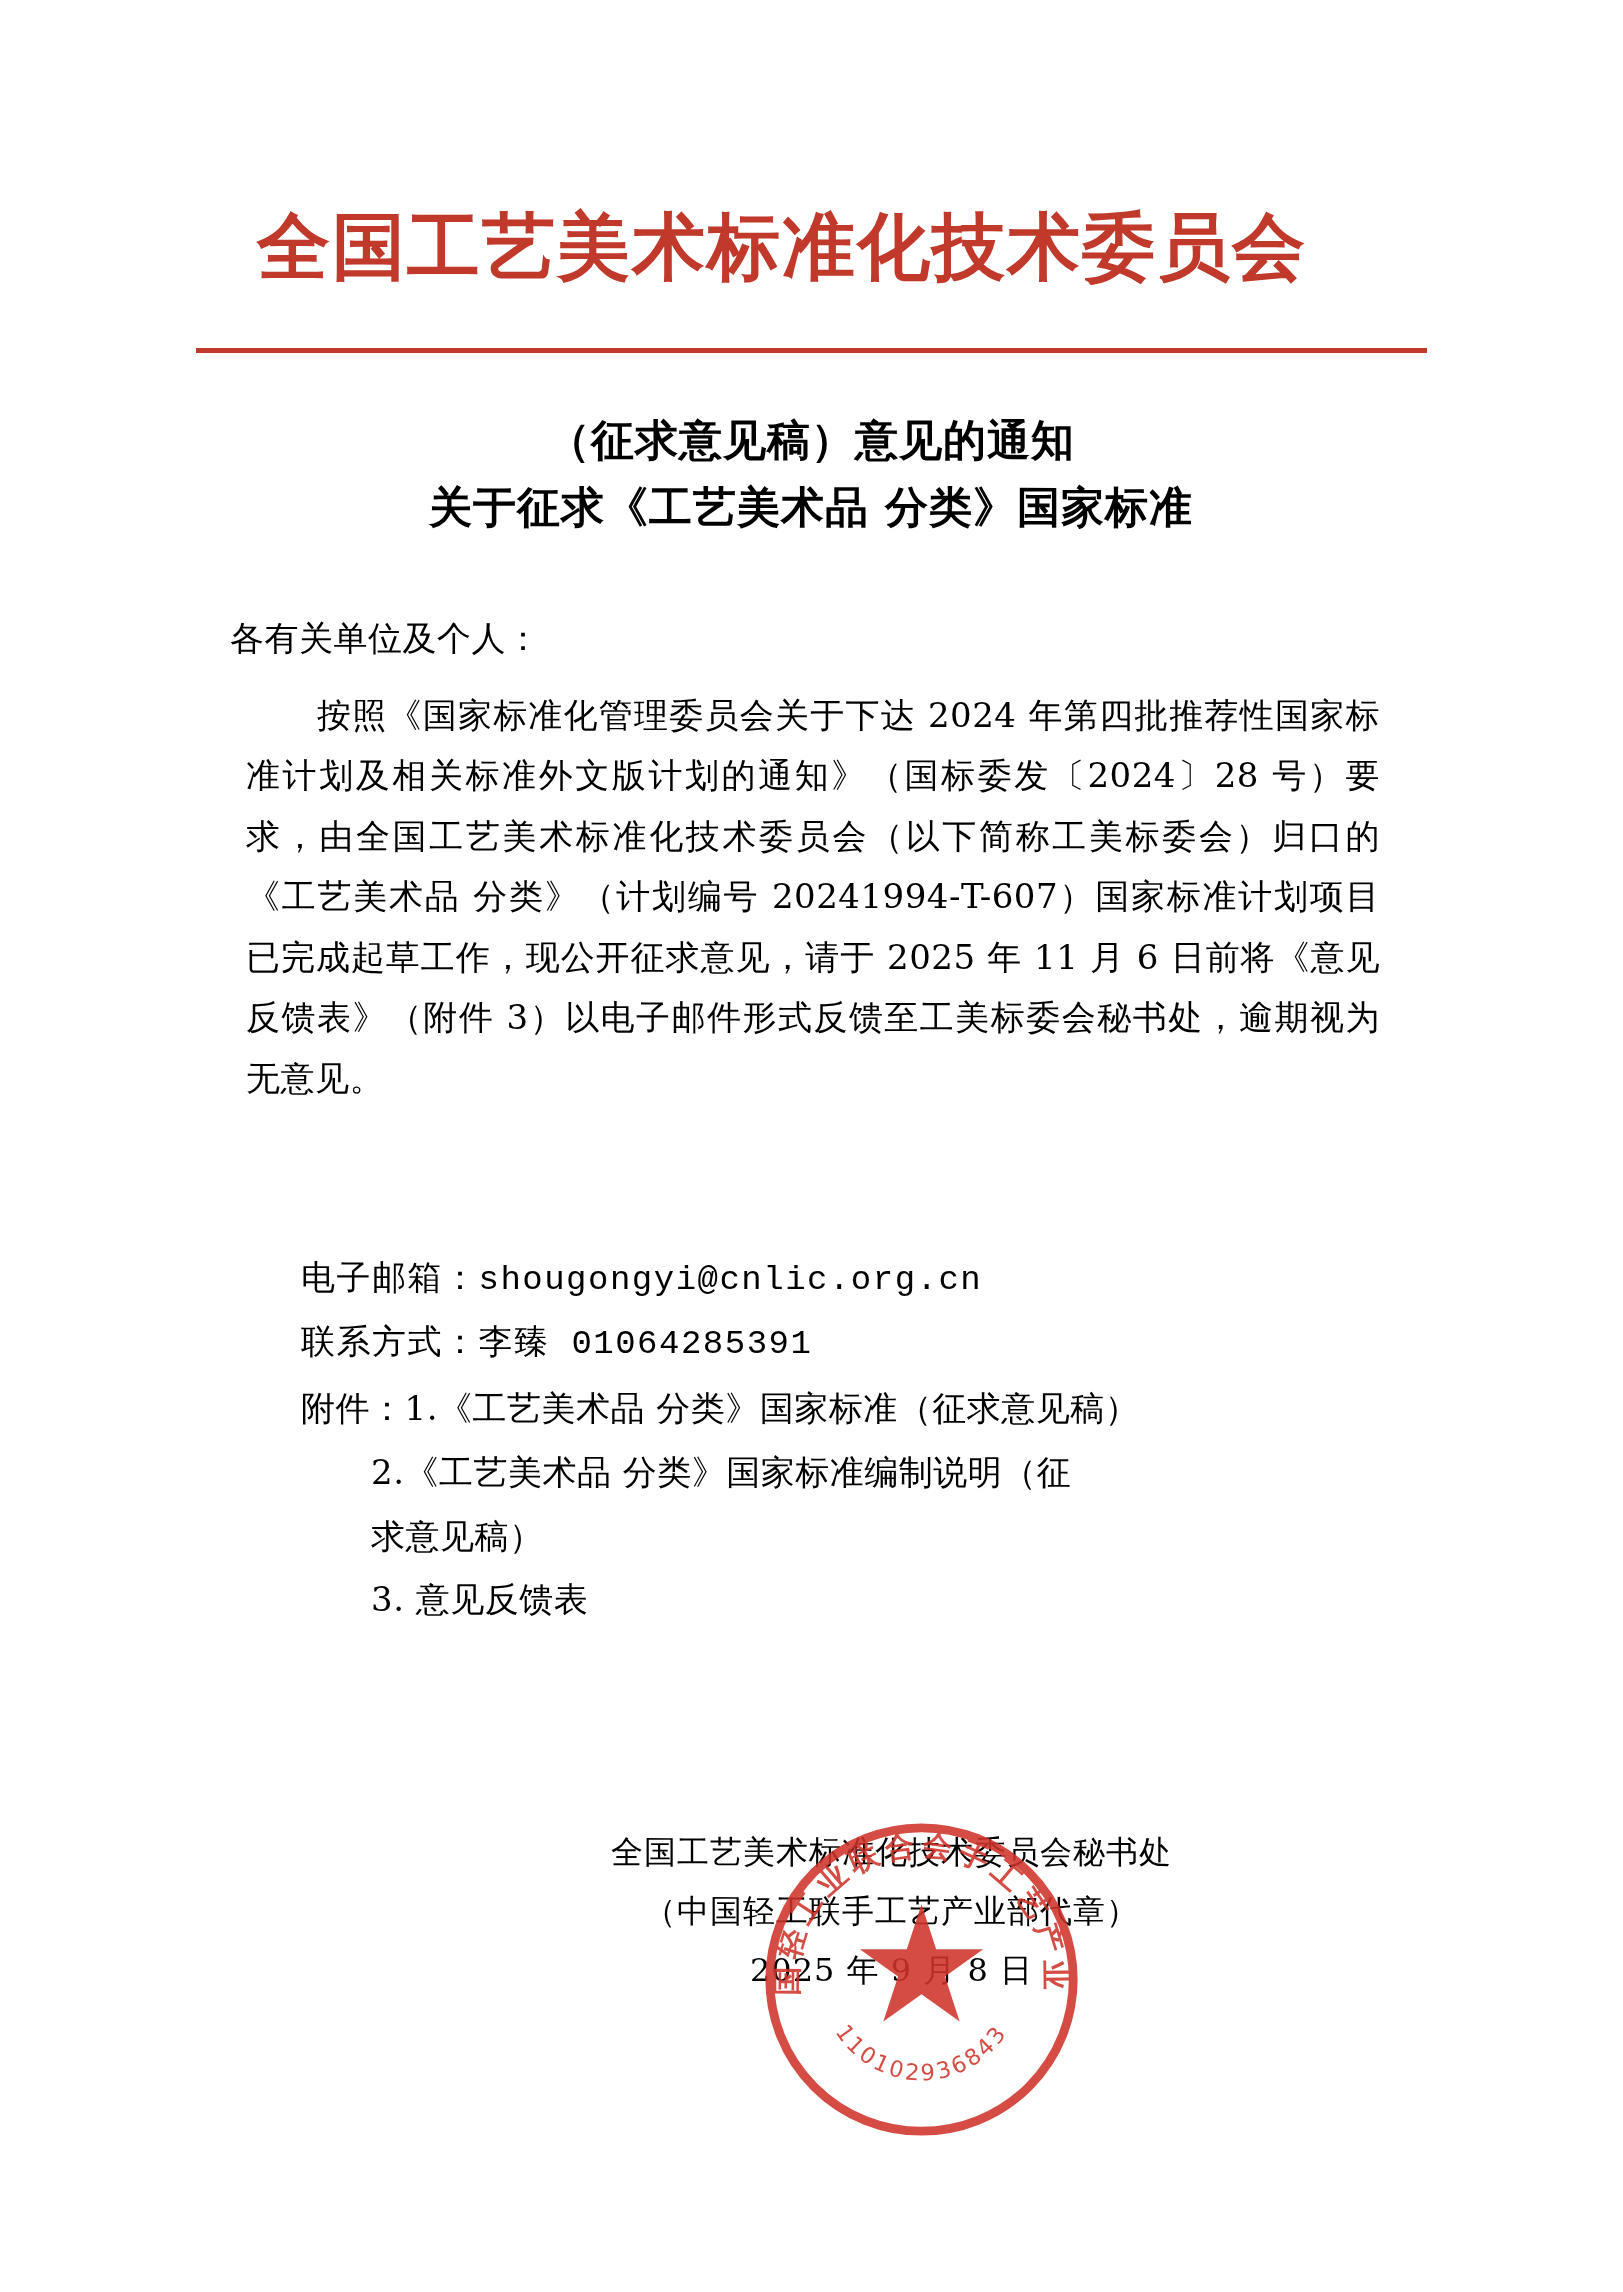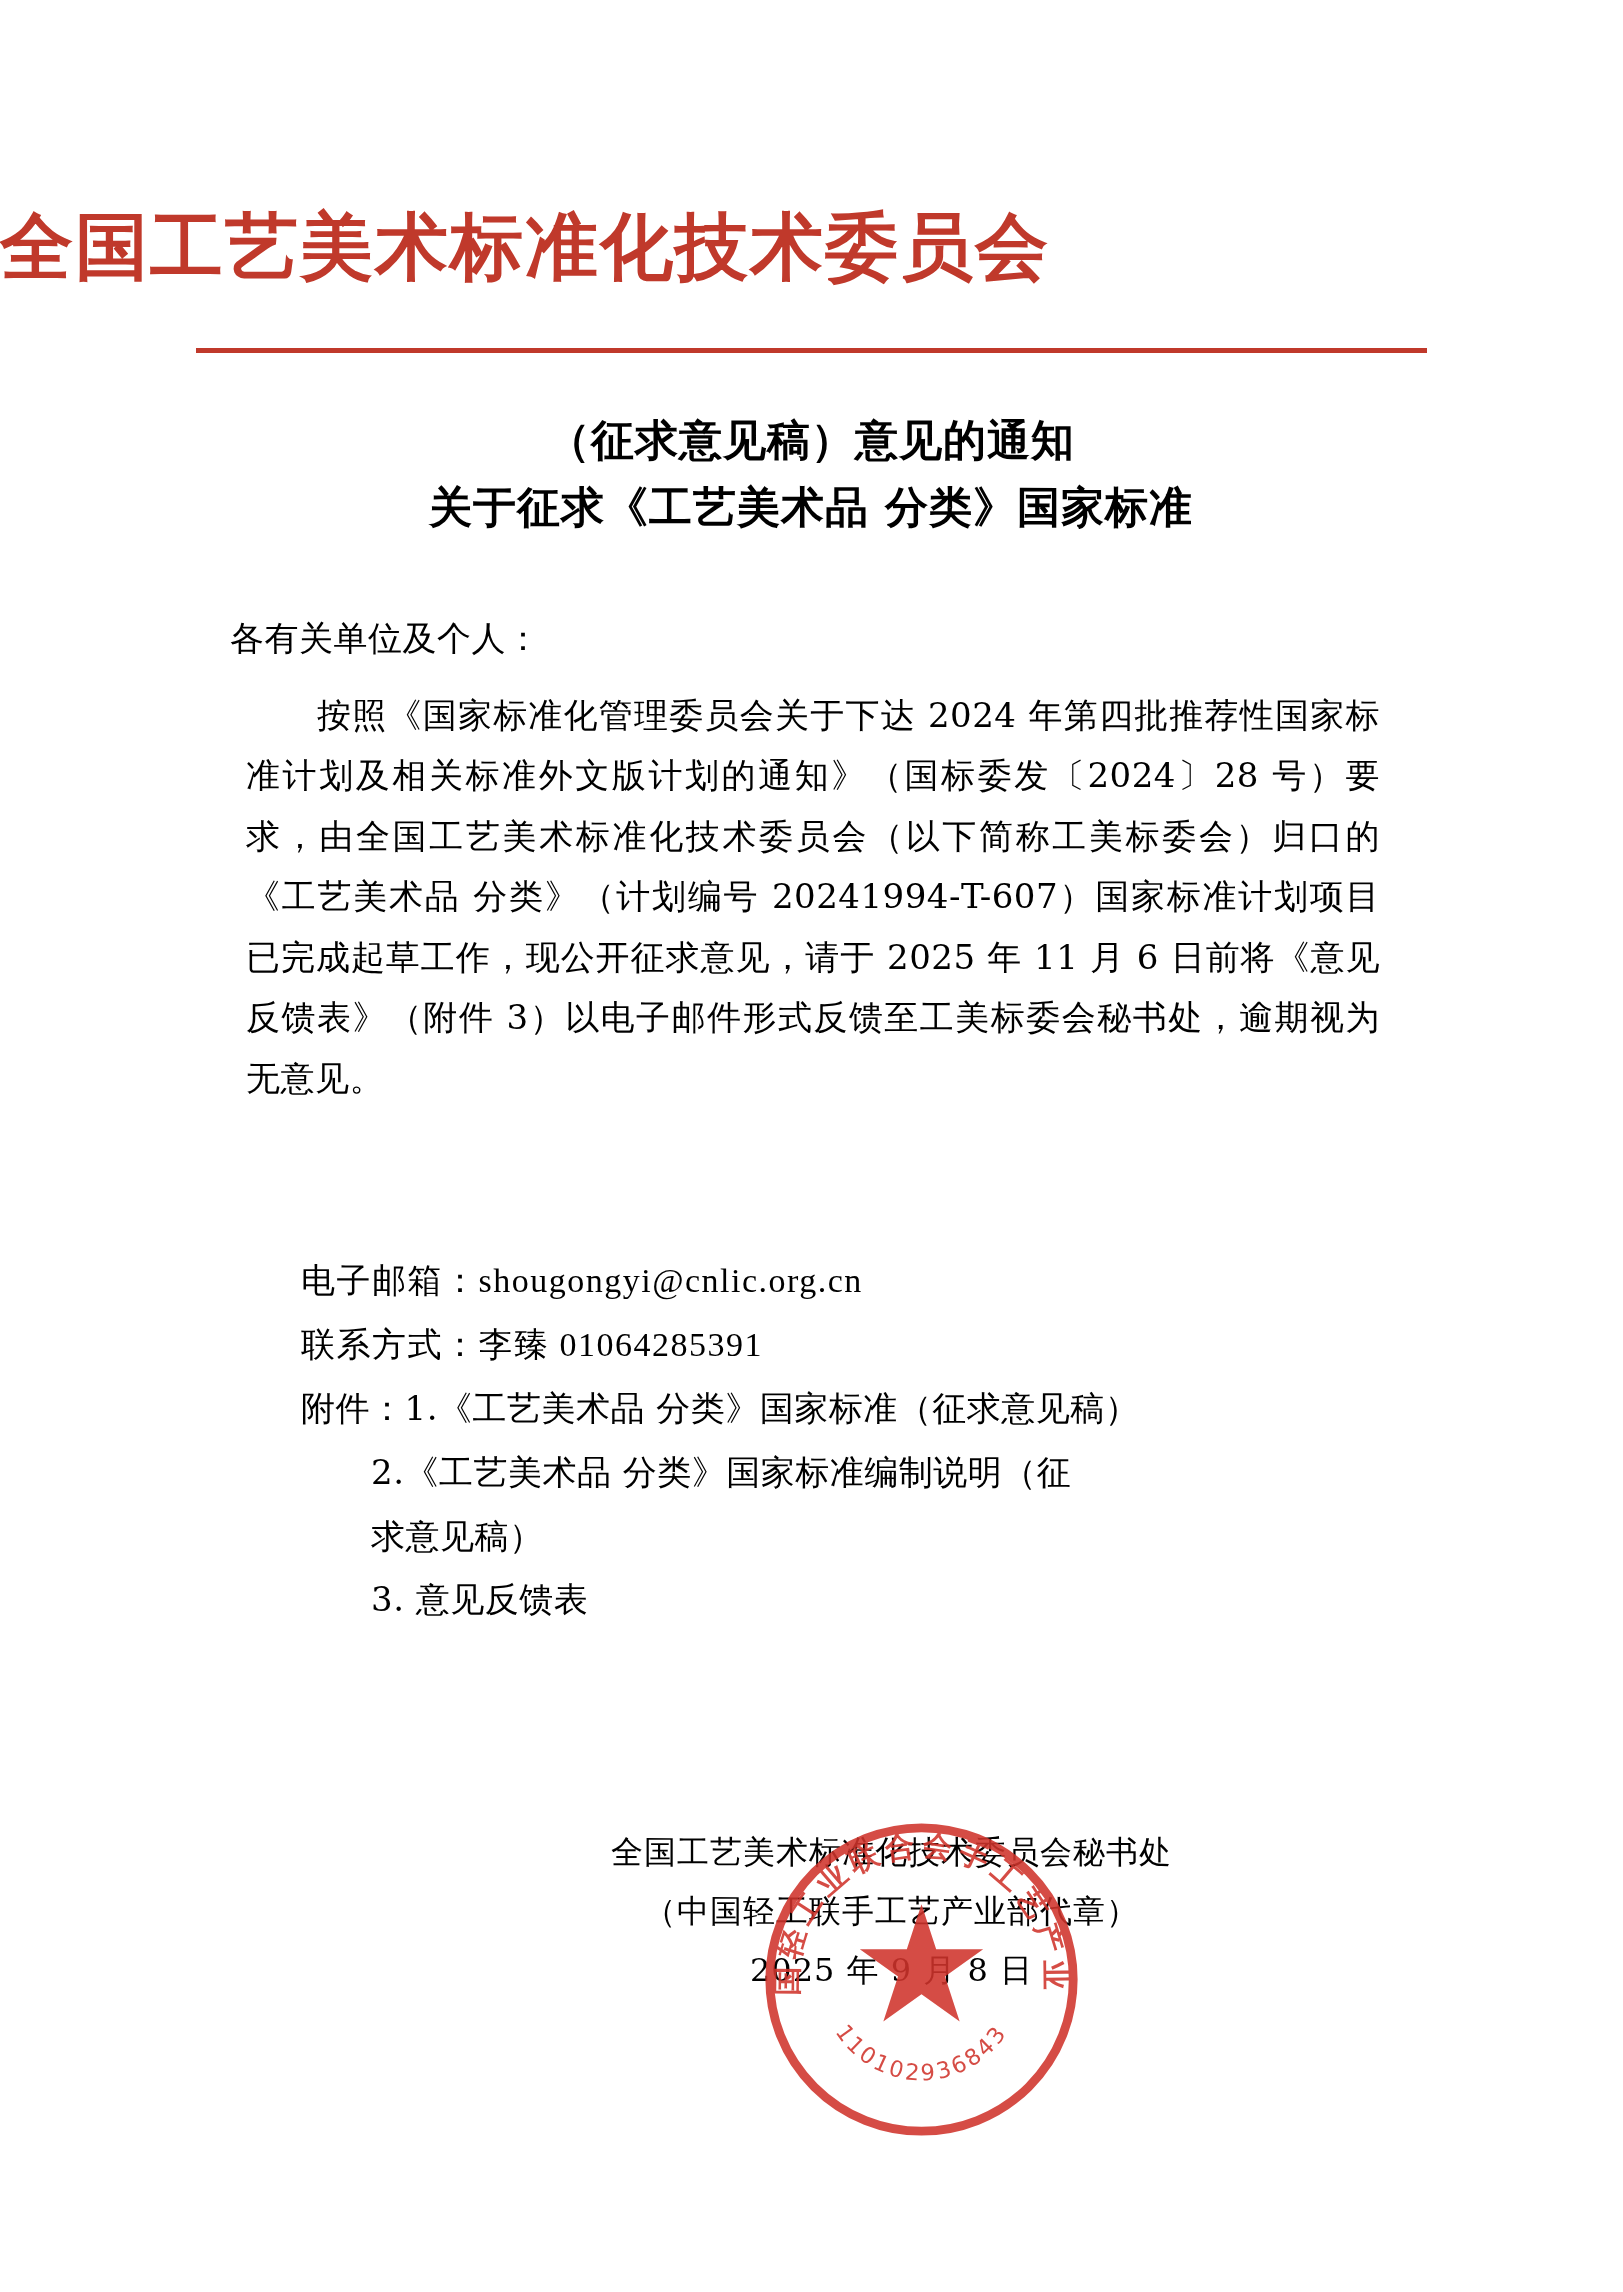--- a/index.html
+++ b/index.html
@@ -23,21 +23,21 @@
     width: 1623px;
     height: 2293px;
   }
 
   
   .letterhead {
     position: absolute;
     left: 0;
     top: 206px;
     width: 1307px;
-    text-align: left;
+    text-align: right;
   }
   .letterhead-title {
     font-family: "DejaVu Serif", "Liberation Serif", serif;
     font-weight: bold;
     font-size: 73px;
     letter-spacing: 2px;
     color: #c0392b;
     line-height: 1.1;
     white-space: nowrap;
   }
@@ -91,21 +91,21 @@
   .contact-block {
     position: absolute;
     left: 230px;
     top: 1250px;
     width: 1166px;
     font-size: 34px;
     line-height: 1.82;
     letter-spacing: 0.5px;
   }
   .mono-ish {
-    font-family: Liberation Serif, serif;
+    font-family: Liberation Mono, monospace;
     letter-spacing: 1.5px;
   }
 
   
   .signature {
     position: absolute;
     left: 470px;
     top: 1823px;
     width: 843px;
     text-align: center;

